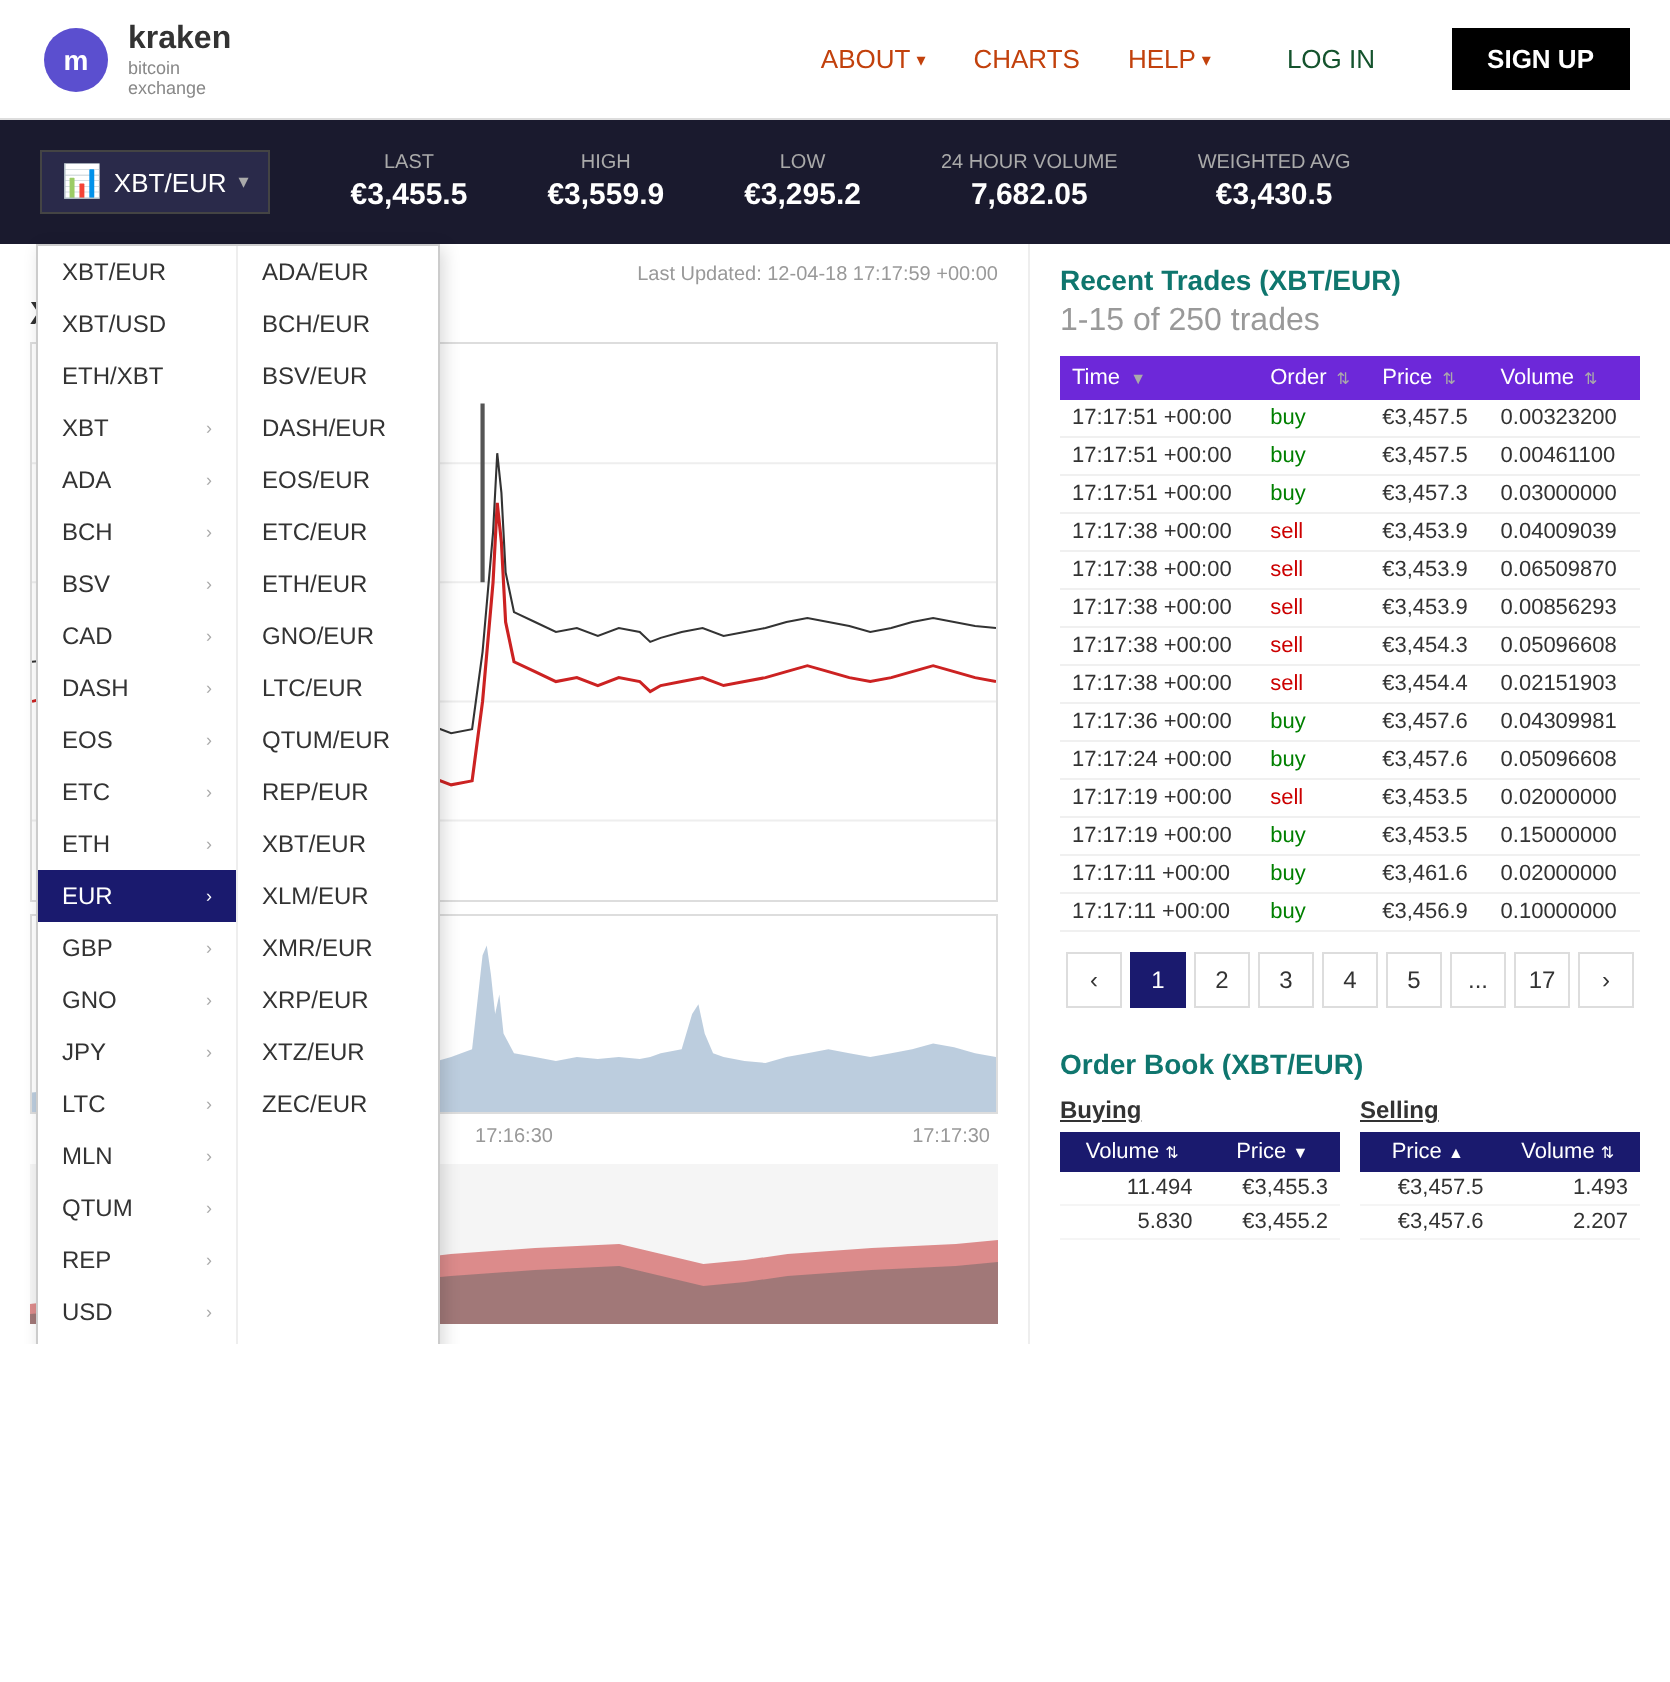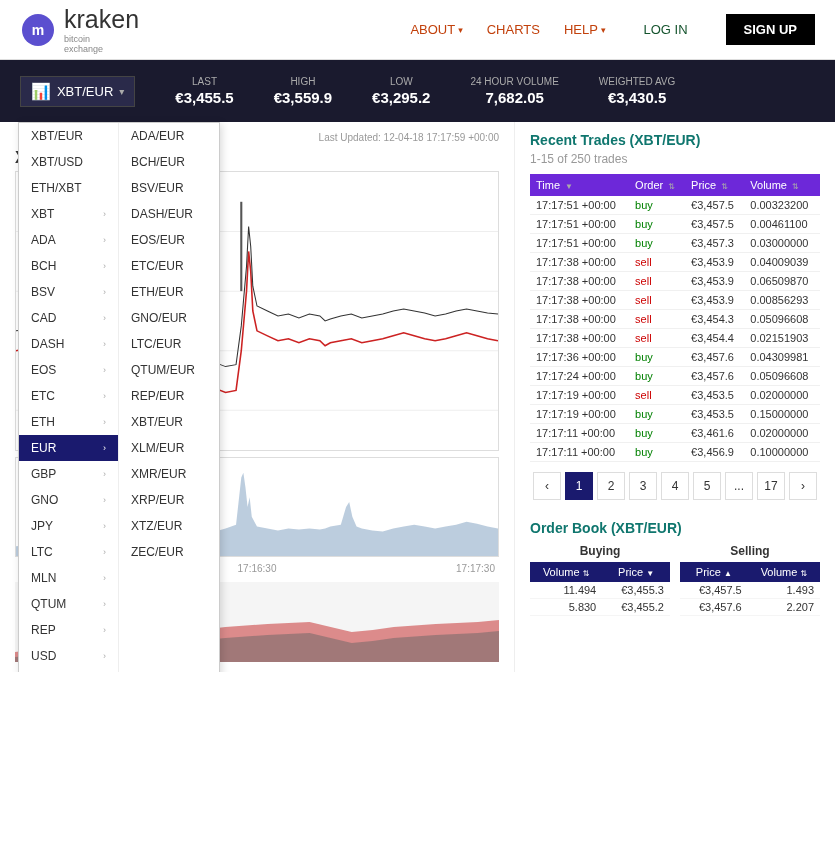--- a/index.html
+++ b/index.html
@@ -115,21 +115,21 @@
       align-items: center;
       justify-content: space-between;
     }
     .dropdown-item.active { background: #1a1a6e; color: #fff; }
     .dropdown-item .sub-arrow { font-size: 9px; color: #aaa; }
     .dropdown-item.active .sub-arrow { color: #fff; }
 
     
     .right-panel { width: 320px; padding: 10px 15px; }
     .section-title { font-size: 14px; font-weight: bold; margin-bottom: 4px; color: #0f766e; }
-    .section-sub { font-size: 12px; color: #999; margin-bottom: 8px; }
+    .section-sub { font-size: 16px; color: #999; margin-bottom: 8px; }
 
     
     .trades-table { width: 100%; border-collapse: collapse; font-size: 11px; }
     .trades-table th {
       background: #6d28d9;
       color: #fff;
       padding: 5px 6px;
       text-align: left;
       font-weight: normal;
     }
@@ -157,21 +157,21 @@
       justify-content: center;
       font-size: 12px;
       color: #333;
     }
     .page-btn.active { background: #1a1a6e; color: #fff; border-color: #1a1a6e; }
 
     
     .order-book { margin-top: 20px; }
     .order-book-cols { display: flex; gap: 10px; }
     .order-book-col { flex: 1; }
-    .ob-title { text-align: center; font-weight: bold; font-size: 12px; margin-bottom: 4px; }
+    .ob-title { text-align: left; font-weight: bold; font-size: 12px; margin-bottom: 4px; text-decoration: underline; }
     .ob-table { width: 100%; border-collapse: collapse; font-size: 11px; }
     .ob-table th { background: #1a1a6e; color: #fff; padding: 4px 6px; text-align: center; font-weight: normal; }
     .ob-table td { padding: 2px 6px; border-bottom: 1px solid #f5f5f5; text-align: right; }
 
     
     .bottom-chart {
       background: #f5f5f5;
       height: 80px;
       margin-top: 8px;
       overflow: hidden;
@@ -183,21 +183,21 @@
 <body>
 
 <div class="header">
   <div class="logo">
 
     <svg class="logo-icon" viewBox="0 0 36 36" xmlns="http://www.w3.org/2000/svg">
       <circle cx="18" cy="18" r="16" fill="#5b4fcf"></circle>
       <text x="18" y="23" text-anchor="middle" fill="white" font-size="14" font-weight="bold">m</text>
     </svg>
     <div>
-      <span style="font-size:25px;font-weight:normal;color:#333;">kraken</span>
+      <span style="font-size:16px;font-weight:bold;color:#333;">kraken</span>
       <span style="display:block;font-size:9px;color:#888;">bitcoin<br>exchange</span>
     </div>
   </div>
   <nav class="nav">
     <span class="nav-item nav-dropdown">
       <span>ABOUT</span>
       <span class="nav-arrow">▾</span>
     </span>
     <span class="nav-item">
       <span>CHARTS</span>

